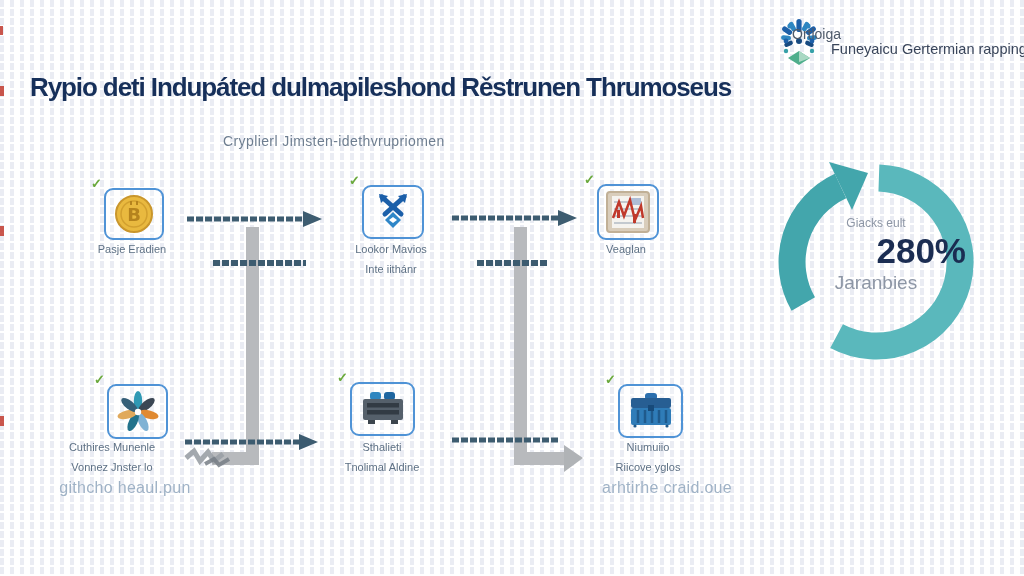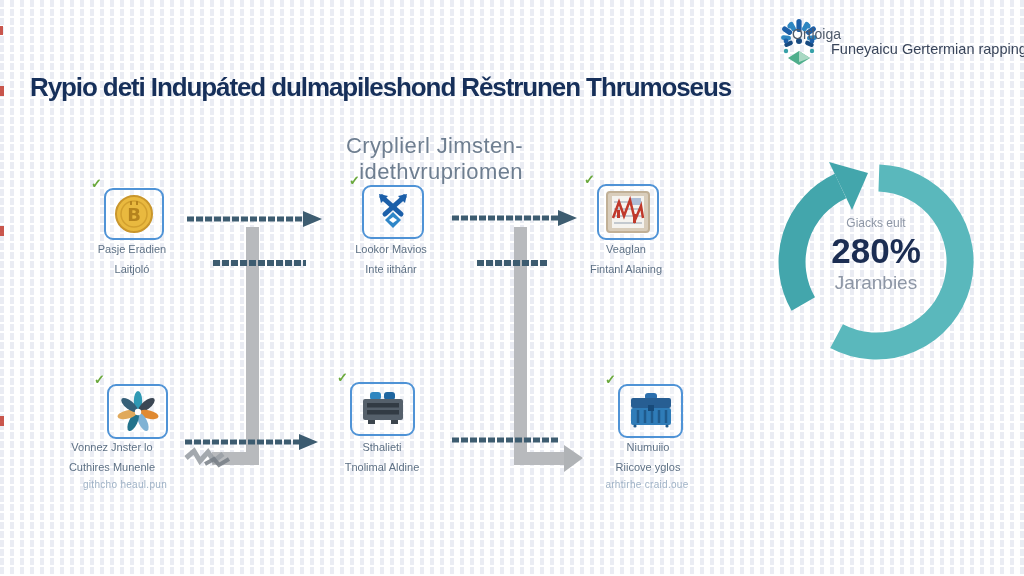--- a/index.html
+++ b/index.html
@@ -11,45 +11,45 @@
       repeating-linear-gradient(90deg,#eaecf3 0 4px,#ffffff 4px 10px);
   }
   .abs{position:absolute;}
   #title{
     left:30px;top:24px;width:760px;
     font-size:26px;font-weight:bold;color:#17305a;letter-spacing:-1.1px;
     white-space:nowrap;
     margin-top:48px;
   }
   #subtitle{
-    left:223px;top:133px;width:300px;text-align:right;
-    font-size:22px;color:#6e7e90;letter-spacing:.4px;
+    left:223px;top:133px;width:300px;text-align:left;
+    font-size:14px;color:#6e7e90;letter-spacing:.4px;
   }
   .logo-text1{left:792px;top:26px;font-size:14px;color:#4e5a6a;white-space:nowrap;}
   .logo-text2{left:831px;top:41px;font-size:14.5px;color:#39455a;white-space:nowrap;}
   .node-box{
     border:2px solid #4f93d6;border-radius:9px;
     display:flex;align-items:center;justify-content:center;
     background:rgba(255,255,255,0.25);
   }
   .check{
     font-size:13px;font-weight:bold;color:#6aa93c;
   }
   .node-label{
     width:160px;text-align:center;font-size:11px;line-height:20px;
     color:#5d7084;font-weight:500;
   }
   .node-sub{
-    width:170px;text-align:center;font-size:10px;color:#9fb2c6;letter-spacing:.3px;
+    width:170px;text-align:center;font-size:16px;color:#9fb2c6;letter-spacing:.3px;
   }
   #gauge-text{
     left:786px;top:216px;width:180px;text-align:center;color:#8d96a5;
   }
   #gauge-text .g-top{font-size:12px;}
-  #gauge-text .g-val{font-size:35px;font-weight:bold;color:#1b2d52;line-height:42px;}
+  #gauge-text .g-val{font-size:35px;font-weight:bold;color:#1b2d52;line-height:42px;text-align:right;}
   #gauge-text .g-bot{font-size:19px;}
   .redtick{background:#c23b2e;opacity:.85;}
   svg{display:block;}
 </style>
 </head>
 <body>
 
 <div id="stage">
 
   <div class="abs redtick" style="left:0;top:26px;width:3px;height:9px;"></div>
@@ -121,21 +121,20 @@
     <svg width="42" height="42" viewBox="0 0 42 42">
       <circle cx="21" cy="21" r="18" fill="#e9b93f" stroke="#c9962c" stroke-width="2"></circle>
       <circle cx="21" cy="21" r="13" fill="none" stroke="#d2a02f" stroke-width="1.5"></circle>
       <text x="21" y="28" text-anchor="middle" font-family="DejaVu Sans, sans-serif" font-size="18" font-weight="bold" fill="#b5831e">B</text>
       <line x1="18" y1="8" x2="18" y2="12" stroke="#b5831e" stroke-width="2"></line>
       <line x1="24" y1="8" x2="24" y2="12" stroke="#b5831e" stroke-width="2"></line>
     </svg>
   </div>
   <div class="abs node-label" style="left:52px;top:239px;">
     <div>Pasje Eradien</div>
-    <div>Laitjoló</div>
   </div>
 
   <div class="abs check" style="left:349px;top:173px;">✓</div>
   <div class="abs node-box" style="left:362px;top:185px;width:58px;height:50px;">
     <svg width="42" height="44" viewBox="0 0 42 44">
       <g stroke="#1b5fa9" stroke-width="5" stroke-linecap="round">
         <line x1="10" y1="7" x2="29" y2="24"></line>
         <line x1="32" y1="7" x2="13" y2="24"></line>
       </g>
       <polygon points="7,4 16,6 9,13" fill="#1b5fa9"></polygon>
@@ -161,41 +160,40 @@
         <line x1="9" y1="33" x2="37" y2="33"></line>
       </g>
       <rect x="24" y="8" width="12" height="7" fill="#aebdd6"></rect>
       <polyline points="8,28 14,12 19,26 25,10 30,30 36,16 38,28" stroke="#c0392b" stroke-width="2.5" fill="none"></polyline>
       <rect x="12" y="20" width="3" height="8" fill="#c0392b"></rect>
       <rect x="28" y="24" width="3" height="9" fill="#c0392b"></rect>
     </svg>
   </div>
   <div class="abs node-label" style="left:546px;top:239px;">
     <div>Veaglan</div>
-    <div>Fintanl Alaning</div>
   </div>
 
   <div class="abs check" style="left:94px;top:372px;">✓</div>
   <div class="abs node-box" style="left:107px;top:384px;width:57px;height:51px;">
     <svg width="44" height="44" viewBox="0 0 44 44">
       <g transform="translate(22,22)">
         <ellipse cx="0" cy="-11" rx="4.2" ry="10" fill="#2f99b4" transform="rotate(0)"></ellipse>
         <ellipse cx="0" cy="-11" rx="4.2" ry="10" fill="#3b4754" transform="rotate(51)"></ellipse>
         <ellipse cx="0" cy="-11" rx="4.2" ry="10" fill="#e08a31" transform="rotate(103)"></ellipse>
         <ellipse cx="0" cy="-11" rx="4.2" ry="10" fill="#7fb2d4" transform="rotate(154)"></ellipse>
         <ellipse cx="0" cy="-11" rx="4.2" ry="10" fill="#22738c" transform="rotate(206)"></ellipse>
         <ellipse cx="0" cy="-11" rx="4.2" ry="10" fill="#e0a95c" transform="rotate(257)"></ellipse>
         <ellipse cx="0" cy="-11" rx="4.2" ry="10" fill="#355f78" transform="rotate(309)"></ellipse>
         <circle cx="0" cy="0" r="3.2" fill="#ffffff"></circle>
       </g>
     </svg>
   </div>
   <div class="abs node-label" style="left:32px;top:437px;">
+    <div>Cuthires Munenle</div>
     <div>Vonnez Jnster lo</div>
-    <div>Cuthires Munenle</div>
   </div>
   <div class="abs node-sub" style="left:40px;top:479px;">githcho heaul.pun</div>
 
   <div class="abs check" style="left:337px;top:370px;">✓</div>
   <div class="abs node-box" style="left:350px;top:382px;width:61px;height:50px;">
     <svg width="48" height="38" viewBox="0 0 48 38">
       <rect x="11" y="2" width="11" height="8" rx="3" fill="#2f86c0"></rect>
       <rect x="25" y="2" width="11" height="8" rx="3" fill="#1f66a0"></rect>
       <rect x="4" y="9" width="40" height="21" rx="2" fill="#55606b"></rect>
       <rect x="8" y="13" width="32" height="4.5" fill="#323b44"></rect>
@@ -224,21 +222,21 @@
       </g>
       <rect x="21" y="13" width="6" height="6" fill="#174a7a"></rect>
       <circle cx="8" cy="34" r="1.6" fill="#1f5a8c"></circle>
       <circle cx="40" cy="34" r="1.6" fill="#1f5a8c"></circle>
     </svg>
   </div>
   <div class="abs node-label" style="left:568px;top:437px;">
     <div>Niumuiio</div>
     <div>Riicove yglos</div>
   </div>
-  <div class="abs node-sub" style="left:562px;top:479px;">arhtirhe craid.oue</div>
+  <div class="abs node-sub" style="left:562px;top:479px;text-align:right;">arhtirhe craid.oue</div>
 
   <svg class="abs" style="left:766px;top:152px;" width="220" height="220" viewBox="0 0 220 220">
     <path d="M 112.9 26.1 A 84 84 0 1 1 70.6 184.2" stroke="#5ab8bc" stroke-width="27" fill="none"></path>
     <path d="M 37.3 152 A 84 84 0 0 1 74.5 33.9" stroke="#43a6ac" stroke-width="27" fill="none"></path>
     <polygon points="102,21 63,10 86,58" fill="#43a6ac"></polygon>
   </svg>
   <div id="gauge-text" class="abs">
     <div class="g-top">Giacks eult</div>
     <div class="g-val">280%</div>
     <div class="g-bot">Jaranbies</div>

